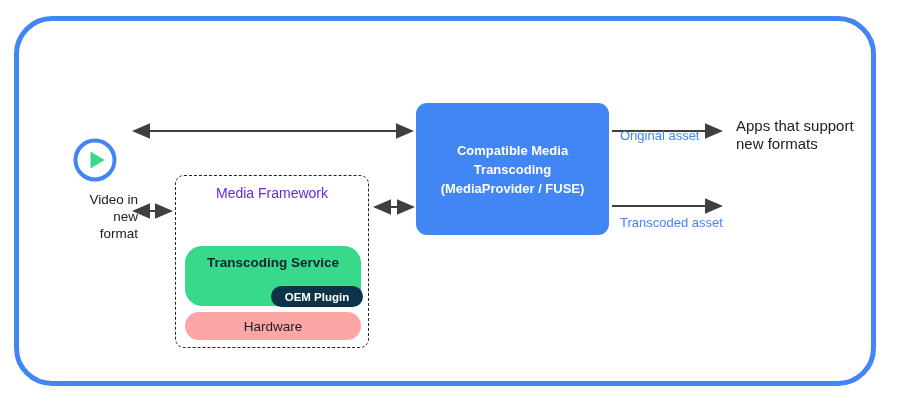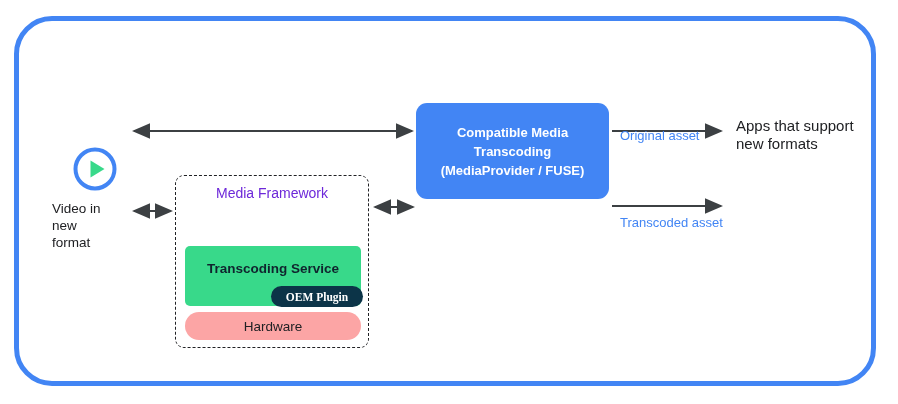--- a/index.html
+++ b/index.html
@@ -26,23 +26,23 @@
     height: 370px;
     border: 5px solid #4285f4;
     border-radius: 38px;
     box-sizing: border-box;
     background: transparent;
   }
   
   #video-source {
     position: absolute;
     left: 52px;
-    top: 146px;
+    top: 137px;
     width: 86px;
-    text-align: left;
+    text-align: right;
   }
   #play-icon-wrap {
     width: 46px;
     height: 46px;
     margin: 0 auto;
     position: relative;
   }
   #play-icon-wrap svg { display:block; }
   #video-caption {
     margin-top: 8px;
@@ -87,58 +87,57 @@
     background: #38d98a;
     border-radius: 16px;
     font-size: 13.5px;
     font-weight: bold;
     color: #10242e;
   }
   #box-service {
     top: 70px;
     height: 60px;
     background: #38d98a;
-    border-radius: 5px;
+    border-radius: 17px;
     font-size: 13.5px;
     font-weight: bold;
     color: #10242e;
     align-items: flex-start;
-    padding-top: 15px;
+    padding-top: 9px;
   }
   #box-oem {
     position: absolute;
     left: 95px;
     top: 110px;
     width: 92px;
     height: 21px;
     background: #0c3448;
     border-radius: 11px;
     display: flex;
     align-items: center;
     justify-content: center;
     font-size: 11.5px;
     font-weight: bold;
     color: #ffffff;
-    font-family: Liberation Serif, serif;
   }
   #box-hardware {
     top: 136px;
     height: 28px;
     background: #fca5a5;
     border-radius: 14px;
     font-size: 13.5px;
     color: #202124;
   }
   
   #cmt-box {
     position: absolute;
     left: 416px;
     top: 103px;
     width: 193px;
-    height: 96px;
+    height: 132px;
     background: #4285f4;
     border-radius: 11px;
     display: flex;
     align-items: center;
     justify-content: center;
     text-align: center;
     color: #ffffff;
     font-size: 13px;
     font-weight: bold;
     line-height: 19px;

